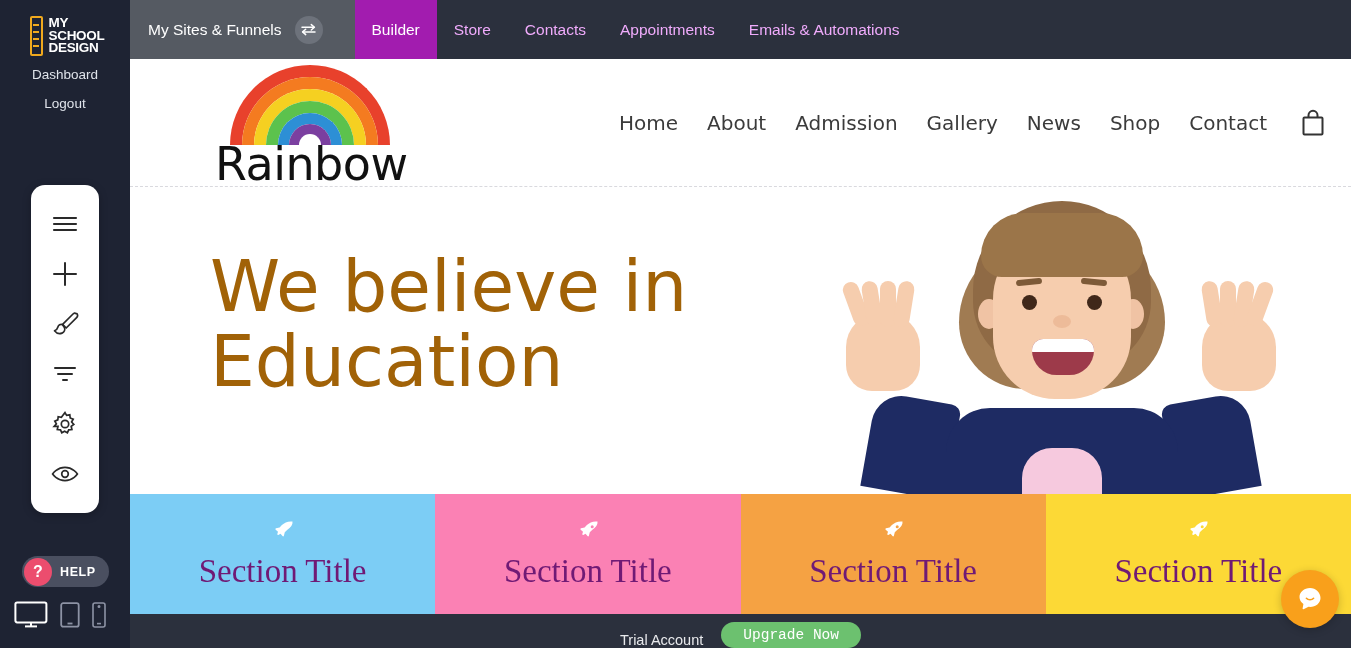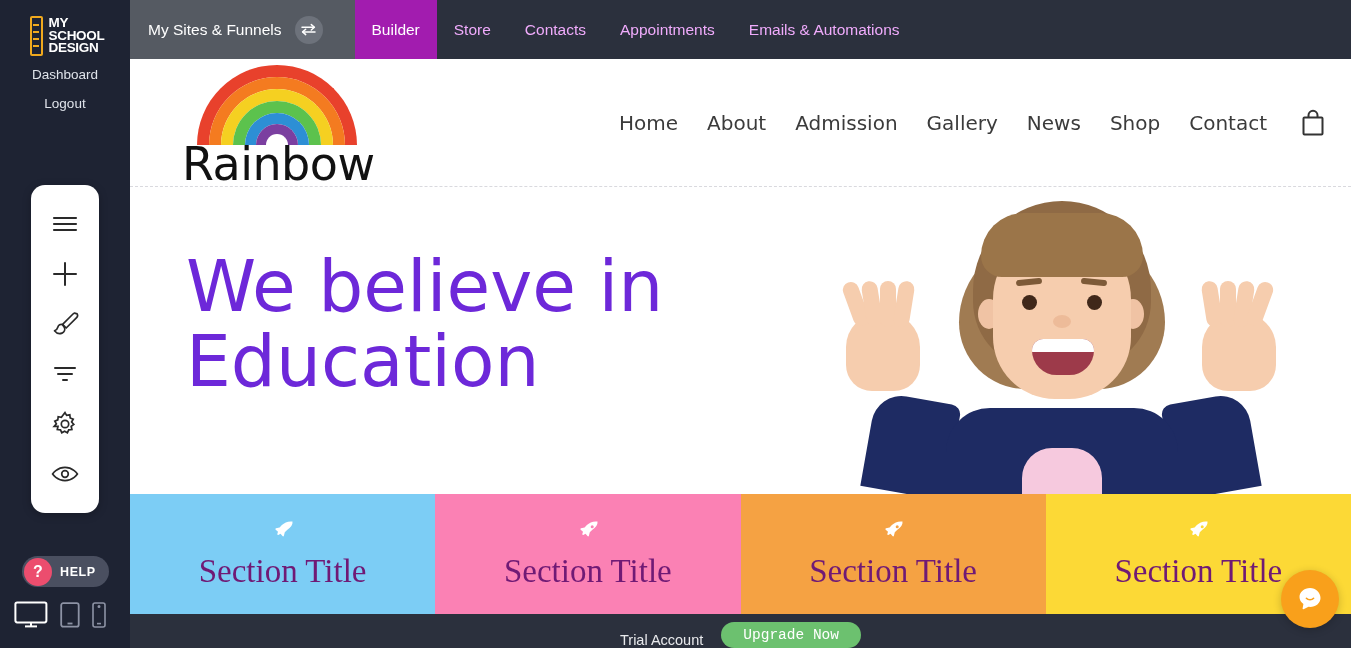--- a/index.html
+++ b/index.html
@@ -202,21 +202,21 @@
   #site-header {
     position: relative;
     height: 128px;
     background: #ffffff;
     display: flex;
     align-items: center;
     border-bottom: 1px dashed #d9d9de;
   }
   #site-logo {
     position: absolute;
-    left: 52px;
+    left: 85px;
     top: 6px;
     width: 190px;
     text-align: left;
     cursor: pointer;
   }
   .rainbow-arc {
     width: 160px;
     height: 80px;
     margin: 0 auto;
     position: relative;
@@ -272,26 +272,26 @@
 
   
   #hero {
     position: relative;
     height: 307px;
     background: #ffffff;
     overflow: hidden;
   }
   #hero-heading {
     position: absolute;
-    left: 56px;
+    left: 80px;
     top: 62px;
     font-family: "DejaVu Sans", sans-serif;
     font-size: 71px;
     line-height: 75px;
-    color: #6d28d9;
+    color: #a16207;
     font-weight: 400;
     width: 520px;
   }
   
   #hero-photo {
     position: absolute;
     right: 55px;
     bottom: 0;
     width: 470px;
     height: 307px;

